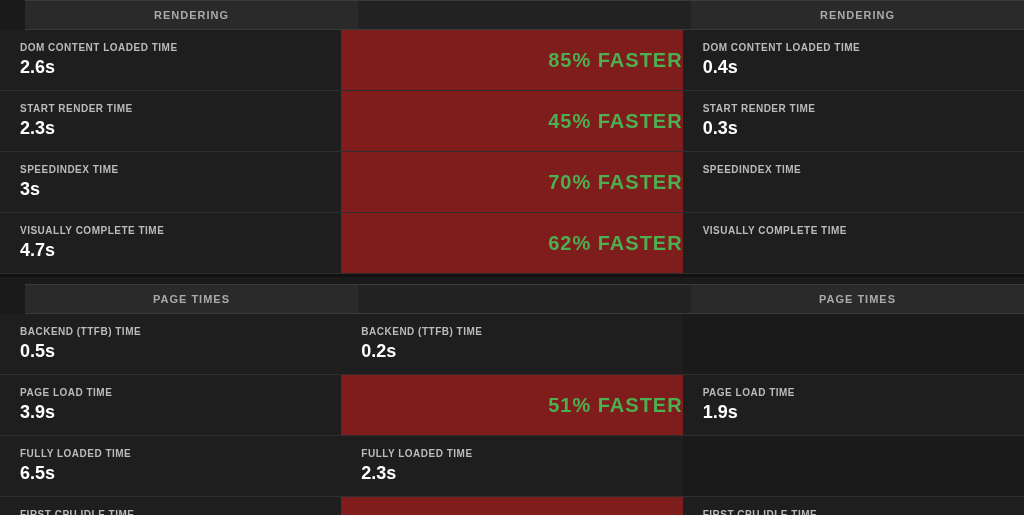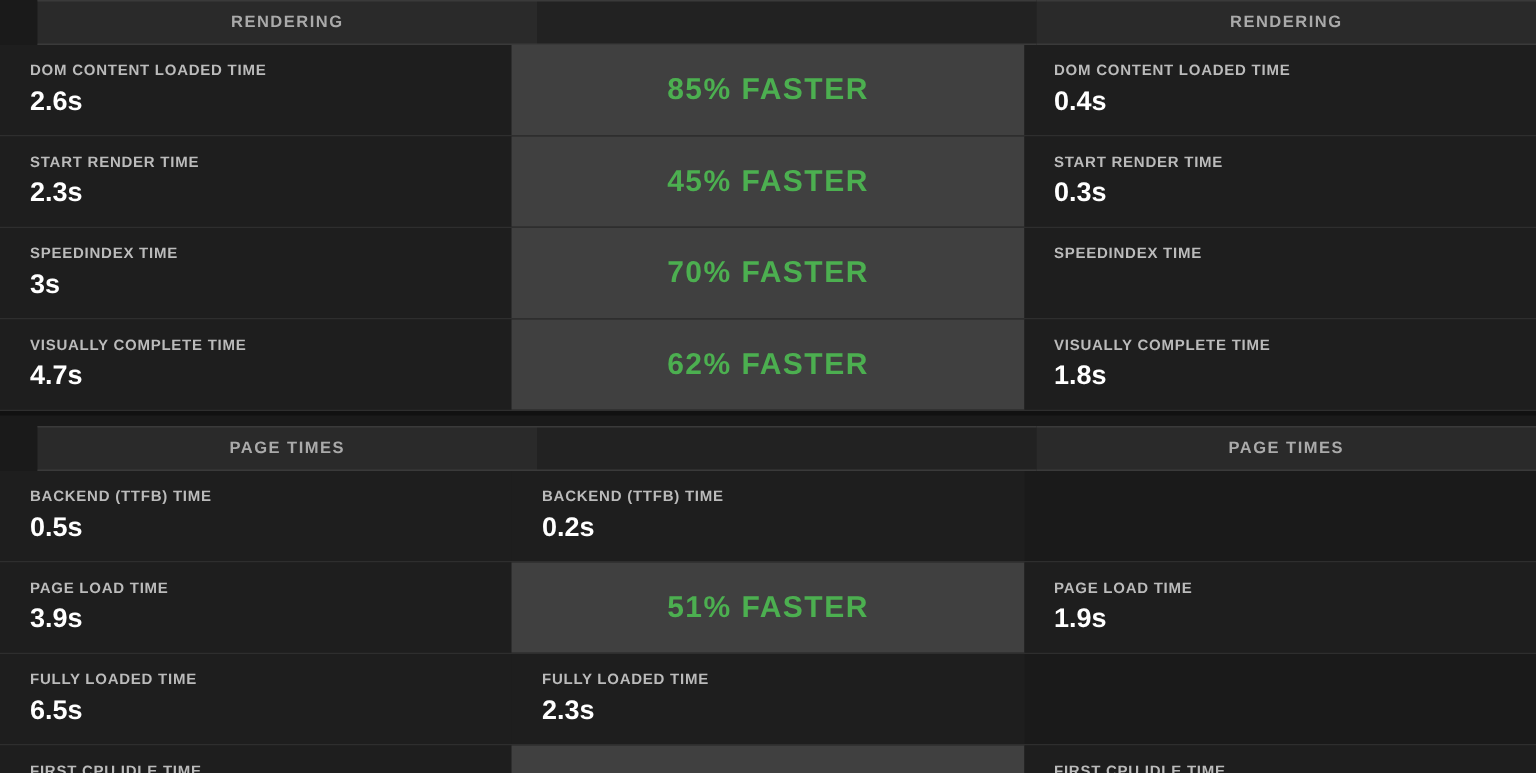--- a/index.html
+++ b/index.html
@@ -48,24 +48,24 @@
 
     .left-cell {
       text-align: left;
     }
 
     .right-cell {
       text-align: left;
     }
 
     .middle-cell {
-      background: #404040;
+      background: #7f1d1d;
       display: flex;
       align-items: center;
-      justify-content: center;
+      justify-content: flex-end;
     }
 
     .metric-label {
       font-size: 10px;
       font-weight: bold;
       letter-spacing: 0.5px;
       color: #bbb;
       text-transform: uppercase;
       margin-bottom: 4px;
     }
@@ -134,21 +134,20 @@
     <div class="data-row">
         <div class="left-cell">
           <div class="metric-label">VISUALLY COMPLETE TIME</div>
           <div class="metric-value">4.7s</div>
         </div>
         <div class="middle-cell">
           <span class="faster-badge">62% FASTER</span>
         </div>
         <div class="right-cell">
           <div class="metric-label">VISUALLY COMPLETE TIME</div>
-          <div class="metric-value">1.8s</div>
         </div>
       </div>
   </div>
 
 <div style="height:10px; background:#1a1a1a; border-top: 3px solid #111;"></div>
 
 <div class="section-header-row">
   <div class="section-header-cell">PAGE TIMES</div>
   <div class="section-header-cell middle"></div>
   <div class="section-header-cell">PAGE TIMES</div>

